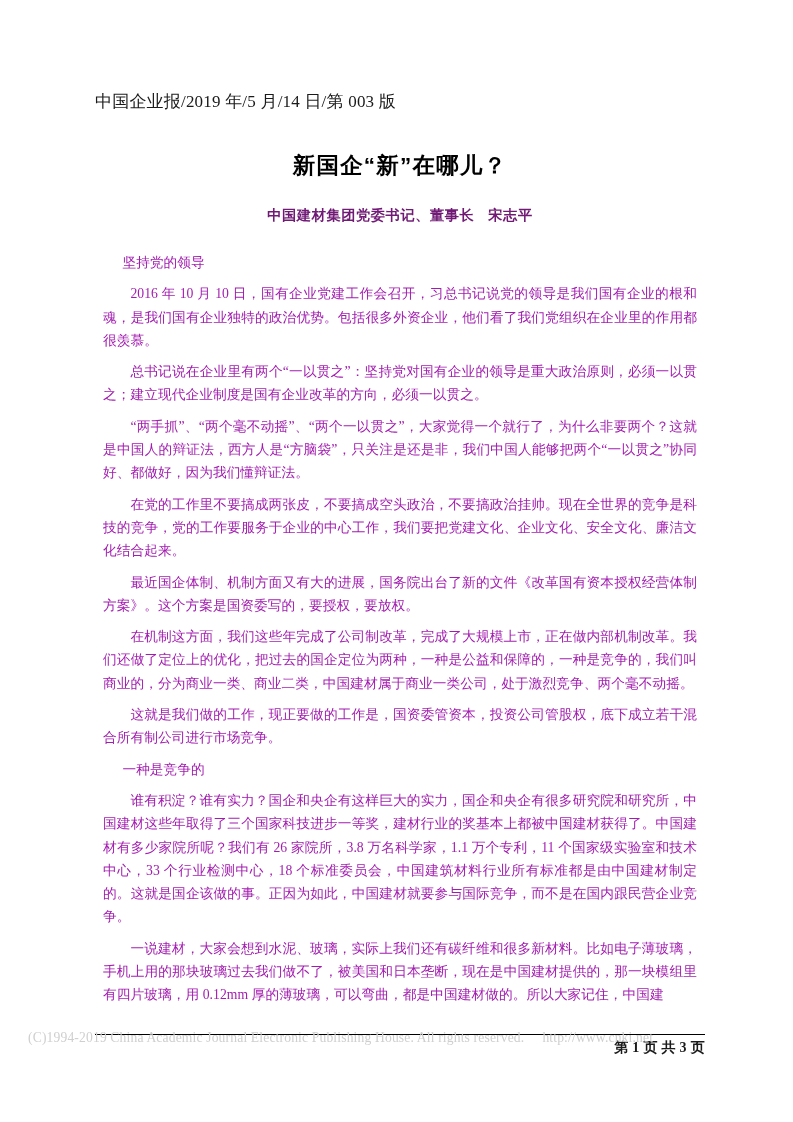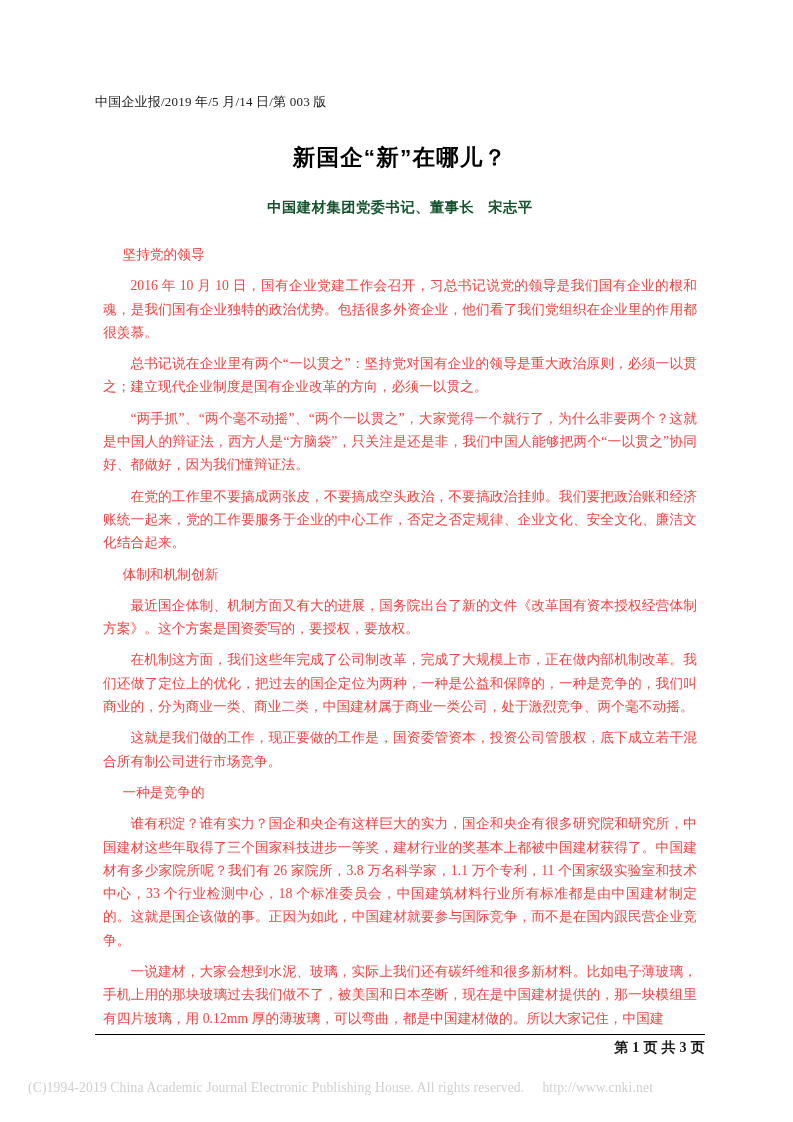--- a/index.html
+++ b/index.html
@@ -22,57 +22,57 @@
   .content {
     position: absolute;
     left: 95px;
     top: 0;
     width: 610px;
   }
 
   
   .source-block {
     margin-top: 92px;
-    font-size: 13px;
+    font-size: 17px;
     line-height: 20px;
     color: #1a1a1a;
     letter-spacing: 0.2px;
   }
   .source-line { white-space: nowrap; }
 
   
   .article-title {
-    margin-top: 30px;
+    margin-top: 38px;
     text-align: center;
     font-size: 22.5px;
     font-weight: bold;
     letter-spacing: 1.2px;
     color: #000000;
     font-family: "Liberation Sans", "DejaVu Sans", sans-serif;
   }
 
   
   .byline {
     margin-top: 25px;
     text-align: center;
     font-size: 14.2px;
     font-weight: bold;
     letter-spacing: 0.6px;
-    color: #14532d;
+    color: #701a75;
   }
   .byline-author { margin-left: 14px; }
 
   
   .body-text {
     margin-top: 26px;
     font-size: 13.7px;
     line-height: 23.3px;
     text-align: justify;
     text-justify: inter-ideograph;
-    color: #ef4444;
+    color: #a21caf;
     letter-spacing: 0.05px;
   }
   .para {
     margin: 8px;
     text-indent: 2em;
     text-align: justify;
     text-justify: inter-ideograph;
   }
   .subhead {
     margin: 0;
@@ -95,21 +95,21 @@
     top: 1039px;
     font-size: 14px;
     font-weight: bold;
     letter-spacing: 0.3px;
     color: #1a1a1a;
     white-space: nowrap;
   }
   .copyright {
     position: absolute;
     left: 28px;
-    top: 1080px;
+    top: 1030px;
     width: 740px;
     font-size: 13.6px;
     color: #cfcfcf;
     white-space: nowrap;
     letter-spacing: 0.15px;
   }
   .copyright .cr-url { margin-left: 18px; }
 </style>
 </head>
 <body>
@@ -126,22 +126,21 @@
 
     <div class="byline">
       <span>中国建材集团党委书记、董事长</span><span class="byline-author">宋志平</span>
     </div>
 
     <div class="body-text" id="body-text">
         <p class="subhead">坚持党的领导</p>
         <p class="para">2016 年 10 月 10 日，国有企业党建工作会召开，习总书记说党的领导是我们国有企业的根和魂，是我们国有企业独特的政治优势。包括很多外资企业，他们看了我们党组织在企业里的作用都很羡慕。</p>
         <p class="para">总书记说在企业里有两个“一以贯之”：坚持党对国有企业的领导是重大政治原则，必须一以贯之；建立现代企业制度是国有企业改革的方向，必须一以贯之。</p>
         <p class="para">“两手抓”、“两个毫不动摇”、“两个一以贯之”，大家觉得一个就行了，为什么非要两个？这就是中国人的辩证法，西方人是“方脑袋”，只关注是还是非，我们中国人能够把两个“一以贯之”协同好、都做好，因为我们懂辩证法。</p>
-        <p class="para">在党的工作里不要搞成两张皮，不要搞成空头政治，不要搞政治挂帅。我们要把政治账和经济账统一起来，党的工作要服务于企业的中心工作，否定之否定规律、企业文化、安全文化、廉洁文化结合起来。</p>
-        <p class="subhead">体制和机制创新</p>
+        <p class="para">在党的工作里不要搞成两张皮，不要搞成空头政治，不要搞政治挂帅。现在全世界的竞争是科技的竞争，党的工作要服务于企业的中心工作，我们要把党建文化、企业文化、安全文化、廉洁文化结合起来。</p>
         <p class="para">最近国企体制、机制方面又有大的进展，国务院出台了新的文件《改革国有资本授权经营体制方案》。这个方案是国资委写的，要授权，要放权。</p>
         <p class="para">在机制这方面，我们这些年完成了公司制改革，完成了大规模上市，正在做内部机制改革。我们还做了定位上的优化，把过去的国企定位为两种，一种是公益和保障的，一种是竞争的，我们叫商业的，分为商业一类、商业二类，中国建材属于商业一类公司，处于激烈竞争、两个毫不动摇。</p>
         <p class="para">这就是我们做的工作，现正要做的工作是，国资委管资本，投资公司管股权，底下成立若干混合所有制公司进行市场竞争。</p>
         <p class="subhead">一种是竞争的</p>
         <p class="para">谁有积淀？谁有实力？国企和央企有这样巨大的实力，国企和央企有很多研究院和研究所，中国建材这些年取得了三个国家科技进步一等奖，建材行业的奖基本上都被中国建材获得了。中国建材有多少家院所呢？我们有 26 家院所，3.8 万名科学家，1.1 万个专利，11 个国家级实验室和技术中心，33 个行业检测中心，18 个标准委员会，中国建筑材料行业所有标准都是由中国建材制定的。这就是国企该做的事。正因为如此，中国建材就要参与国际竞争，而不是在国内跟民营企业竞争。</p>
         <p class="para">一说建材，大家会想到水泥、玻璃，实际上我们还有碳纤维和很多新材料。比如电子薄玻璃，手机上用的那块玻璃过去我们做不了，被美国和日本垄断，现在是中国建材提供的，那一块模组里有四片玻璃，用 0.12mm 厚的薄玻璃，可以弯曲，都是中国建材做的。所以大家记住，中国建</p>
       </div>
 
   </div>
 

